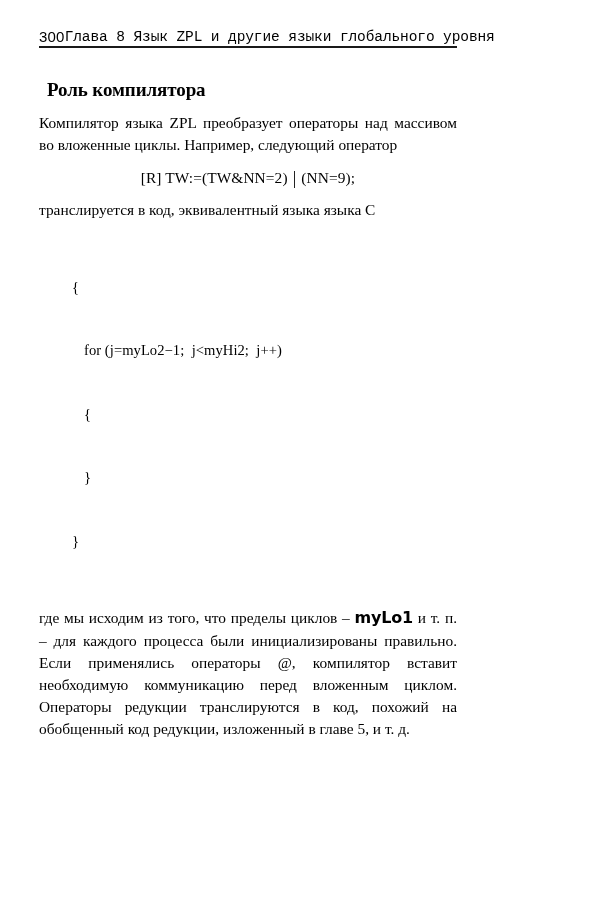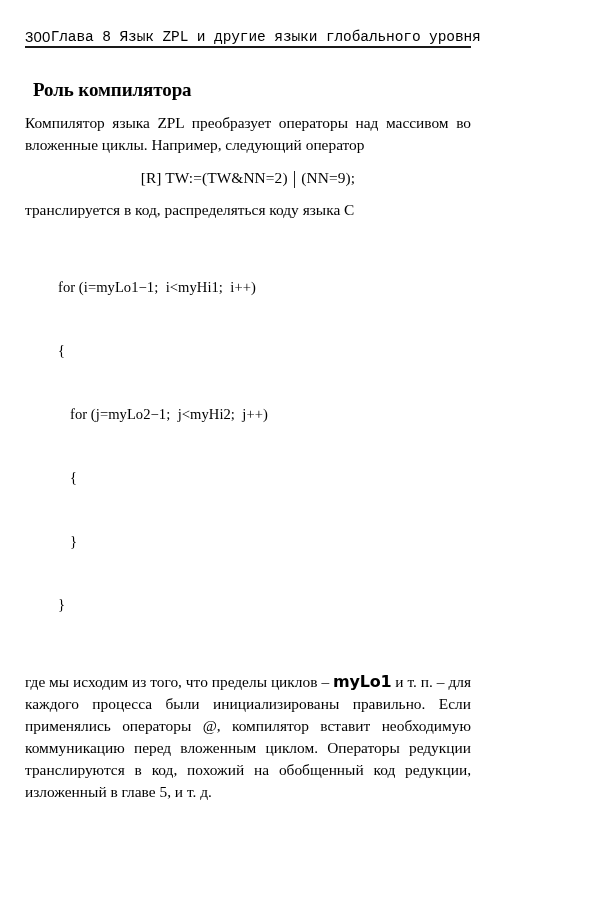--- a/index.html
+++ b/index.html
@@ -13,21 +13,21 @@
     overflow: hidden;
     font-family: "Liberation Serif", "DejaVu Serif", serif;
     color: #000000;
     -webkit-font-smoothing: none;
   }
   .page {
     position: relative;
     width: 496px;
     height: 918px;
     box-sizing: border-box;
-    padding: 0 25px;
+    padding: 0 39px;
   }
 
   
   .runhead {
     position: relative;
     height: 44px;
     display: flex;
     align-items: flex-end;
     justify-content: space-between;
     border-bottom: 2px solid #1a1a1a;
@@ -122,24 +122,23 @@
 
 
   <h2 class="sec-head">Роль компилятора</h2>
 
   <p class="body-text">Компилятор языка ZPL преобразует операторы над массивом во вложенные циклы. Например, следующий оператор</p>
 
   <div class="formula">
     <span>[R]  TW:=(TW&amp;NN=2)</span><span class="vbar">|</span><span>(NN=9);</span>
   </div>
 
-  <p class="body-text">транслируется в код, распределяться коду языка C</p>
+  <p class="body-text">транслируется в код, эквивалентный языка языка C</p>
 
   <div class="code">
-    <span class="ln i0">for (i=myLo1−1;  i&lt;myHi1;  i++)</span>
     <span class="ln i1">{</span>
     <span class="ln i2">for (j=myLo2−1;  j&lt;myHi2;  j++)</span>
     <span class="ln i3">{</span>
     <span class="ln i3">}</span>
     <span class="ln i1">}</span>
   </div>
 
   <p class="body-text p-gap"><span>где мы исходим из того, что пределы циклов – </span><span class="mono-id">myLo1</span><span> и т. п. – для каждого процесса были инициализированы правильно. Если применялись операторы @, компилятор вставит необходимую коммуникацию перед вложенным циклом. Операторы редукции транслируются в код, похожий на обобщенный код редукции, изложенный в главе 5, и т. д.</span></p>
 
 </div>

